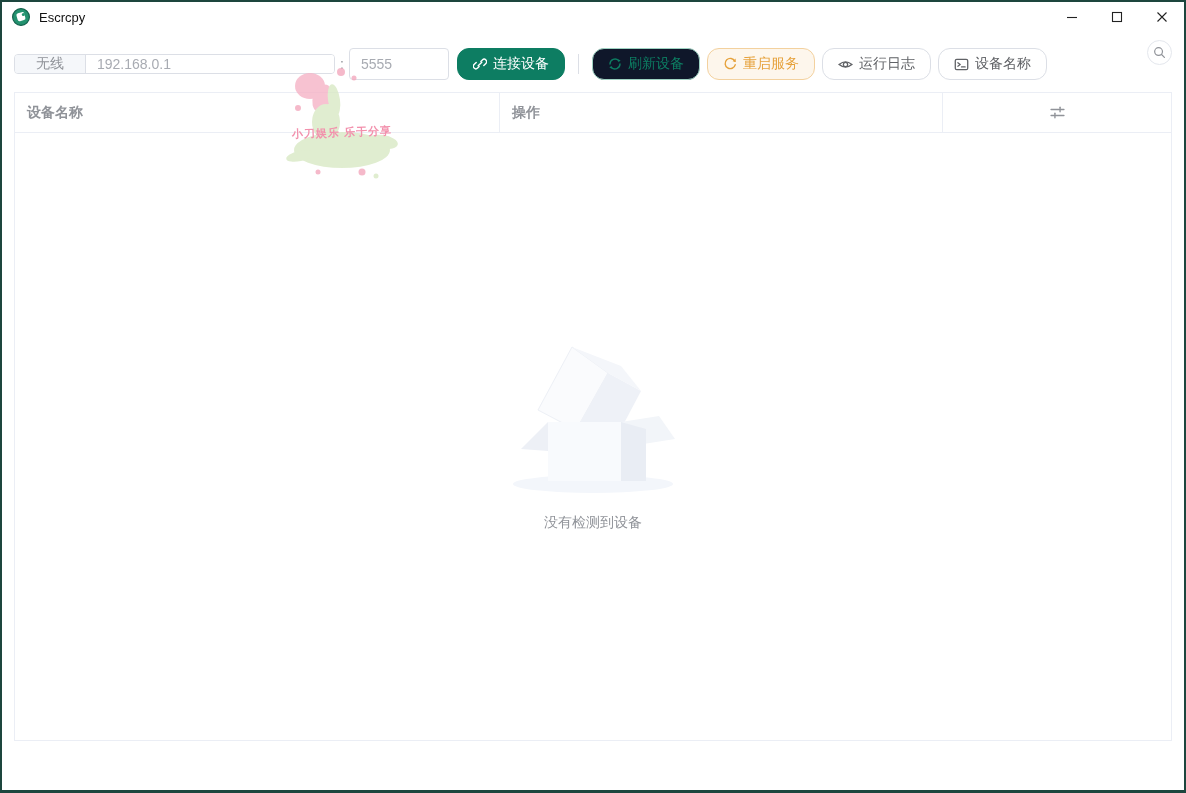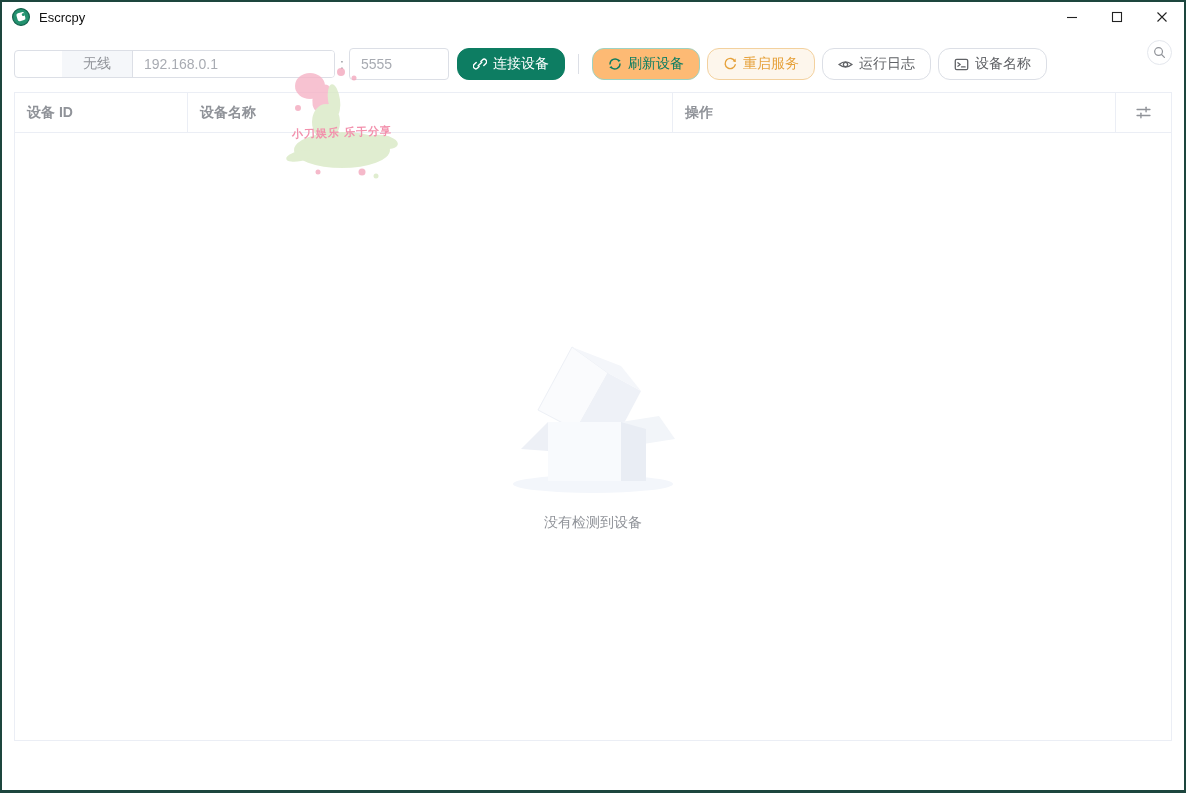--- a/index.html
+++ b/index.html
@@ -25,30 +25,30 @@
   .tab.active { color:#0d7d62; }
   .tab.active::after { content:""; position:absolute; left:0; right:0; bottom:-1px; height:2px; background:#0d7d62; }
   .search-fab {
     position:absolute; top:38px; right:12px; width:25px; height:25px; border-radius:50%;
     border:1px solid #e4e7ed; background:#fff; display:flex; align-items:center; justify-content:center;
     cursor:pointer; z-index:5;
   }
 
   
   .toolbar { display:flex; align-items:center; padding:16px 12px 0 12px; }
-  .input-group { display:flex; height:28px; width:321px; border:1px solid #dcdfe6; border-radius:4px; overflow:hidden; background:#fff;padding-left:47px; }
+  .input-group { display:flex; height:20px; width:321px; border:1px solid #dcdfe6; border-radius:4px; overflow:hidden; background:#fff; }
   .input-prepend { width:71px; background:#f5f7fa; border-right:1px solid #dcdfe6; color:#909399; display:flex; align-items:center; justify-content:center; font-size:14px; flex:none; }
   .ip-input { flex:1; border:0; outline:none; padding:0 11px; font-size:14px; color:#606266; font-family:inherit; min-width:0; }
   input::placeholder { color:#a8abb2; opacity:1; }
   .colon { color:#909399; margin:0 5px; }
   .port-input { width:100px; height:32px; border:1px solid #dcdfe6; border-radius:4px; outline:none; padding:0 11px; font-size:14px; color:#606266; font-family:inherit; }
   .btn { height:32px; display:inline-flex; align-items:center; justify-content:center; gap:6px; padding:0 15px; border-radius:12px; font-size:14px; border:1px solid transparent; cursor:pointer; white-space:nowrap; background:#fff; font-family:inherit; }
   .btn svg { flex:none; }
   .btn-primary { background:#0d7d62; border-color:#0d7d62; color:#fff; margin-left:8px; }
-  .btn-plain-green { background:#fdba74; border-color:#9ed2c2; color:#0d7d62; }
+  .btn-plain-green { background:#0f172a; border-color:#9ed2c2; color:#0d7d62; }
   .btn-plain-orange { background:#fdf6ec; border-color:#f3d19e; color:#e6a23c; margin-left:7px; }
   .btn-default { background:#fff; border-color:#dcdfe6; color:#606266; margin-left:7px; }
   .v-divider { width:1px; height:20px; background:#dcdfe6; margin:0 13px; flex:none; }
 
   
   .device-table { margin:12px 12px 0 12px; width:1158px; height:649px; border:1px solid #ebeef5; display:flex; flex-direction:column; background:#fff; }
   .thead { display:flex; height:40px; border-bottom:1px solid #ebeef5; flex:none; }
   .th { display:flex; align-items:center; padding-left:12px; font-size:14px; font-weight:600; color:#909399; border-right:1px solid #ebeef5; }
   .th-id { width:173px; }
   .th-name { width:485px; }
@@ -160,21 +160,20 @@
         <rect x="1.2" y="2.2" width="11.6" height="9.6" rx="1.4" fill="none" stroke="#606266" stroke-width="1.2"></rect>
         <path d="M3.6 5.4 L5.8 7 L3.6 8.6" fill="none" stroke="#606266" stroke-width="1.2" stroke-linecap="round" stroke-linejoin="round"></path>
         <line x1="7" y1="9.3" x2="10.4" y2="9.3" stroke="#606266" stroke-width="1.2" stroke-linecap="round"></line>
       </svg>
       <span>设备名称</span>
     </button>
   </div>
 
   <div class="device-table">
     <div class="thead">
-      <div class="th th-id">设备 ID</div>
       <div class="th th-name">设备名称</div>
       <div class="th th-ops">操作</div>
       <div class="th th-settings">
         <svg width="15" height="15" viewBox="0 0 14 14">
           <g stroke="#909399" stroke-width="1.3" stroke-linecap="round">
             <line x1="1" y1="4.2" x2="13" y2="4.2"></line>
             <line x1="9.4" y1="2" x2="9.4" y2="6.4"></line>
             <line x1="1" y1="9.8" x2="13" y2="9.8"></line>
             <line x1="4.6" y1="7.6" x2="4.6" y2="12"></line>
           </g>

